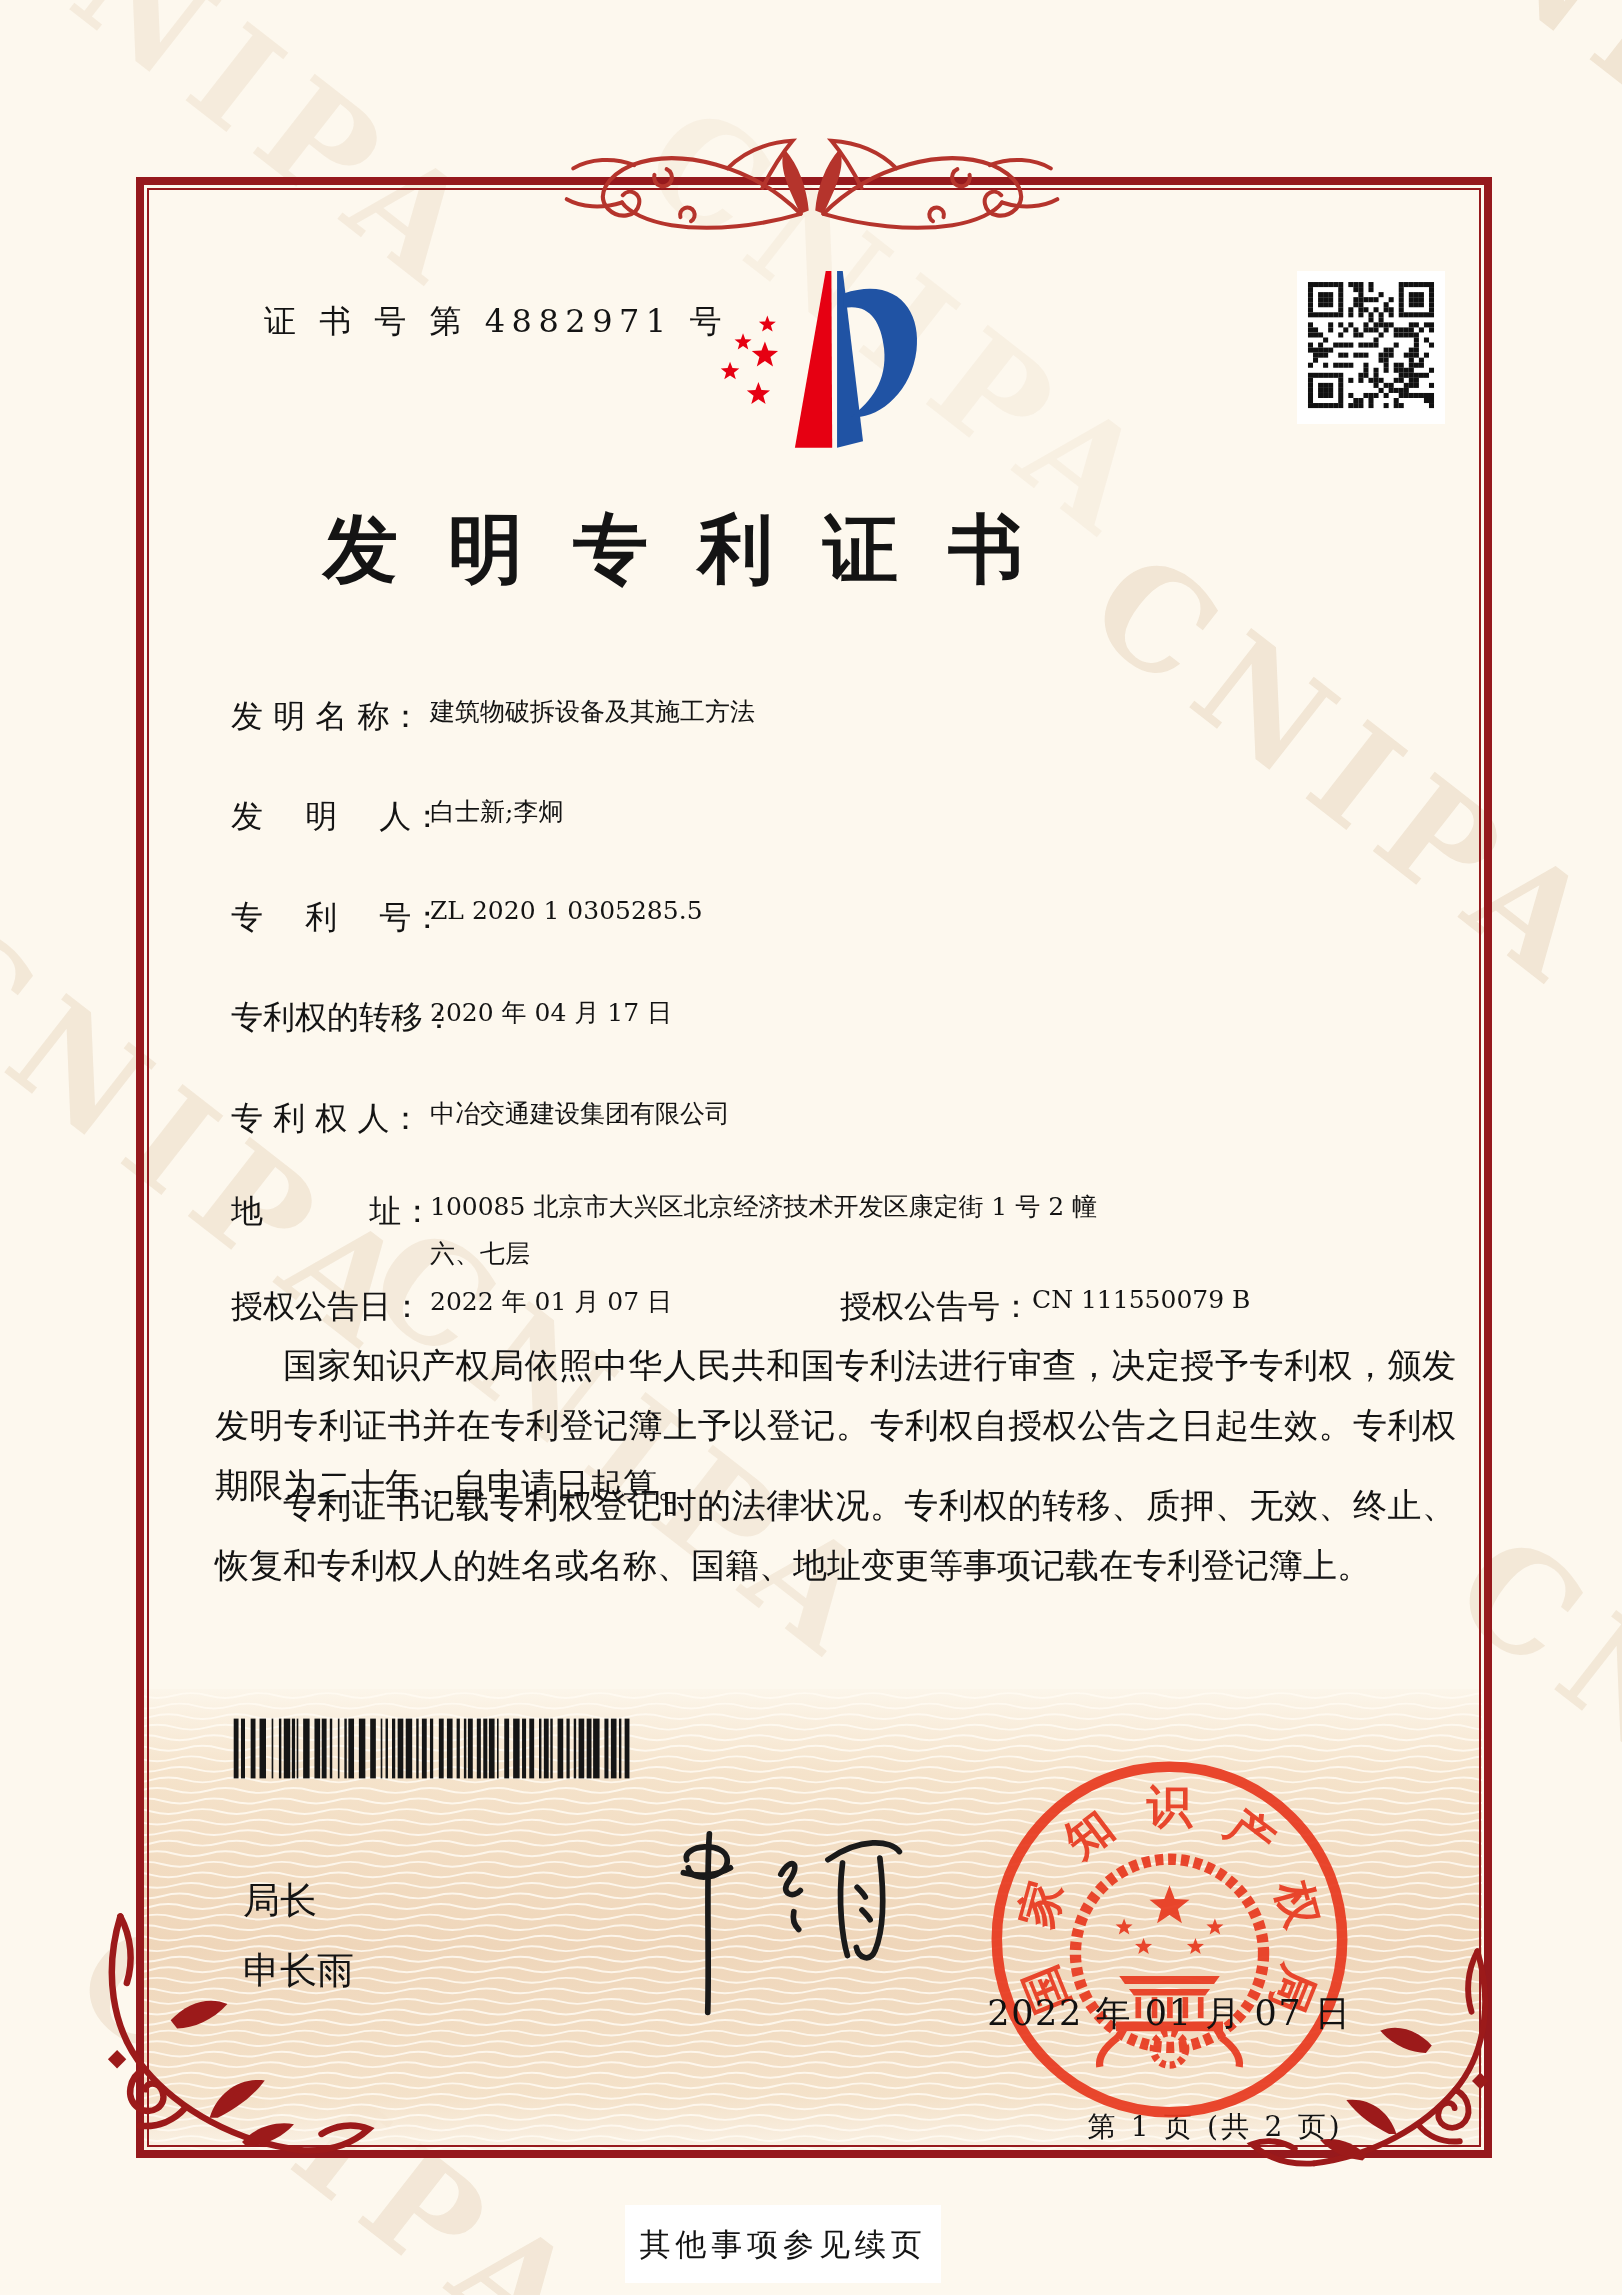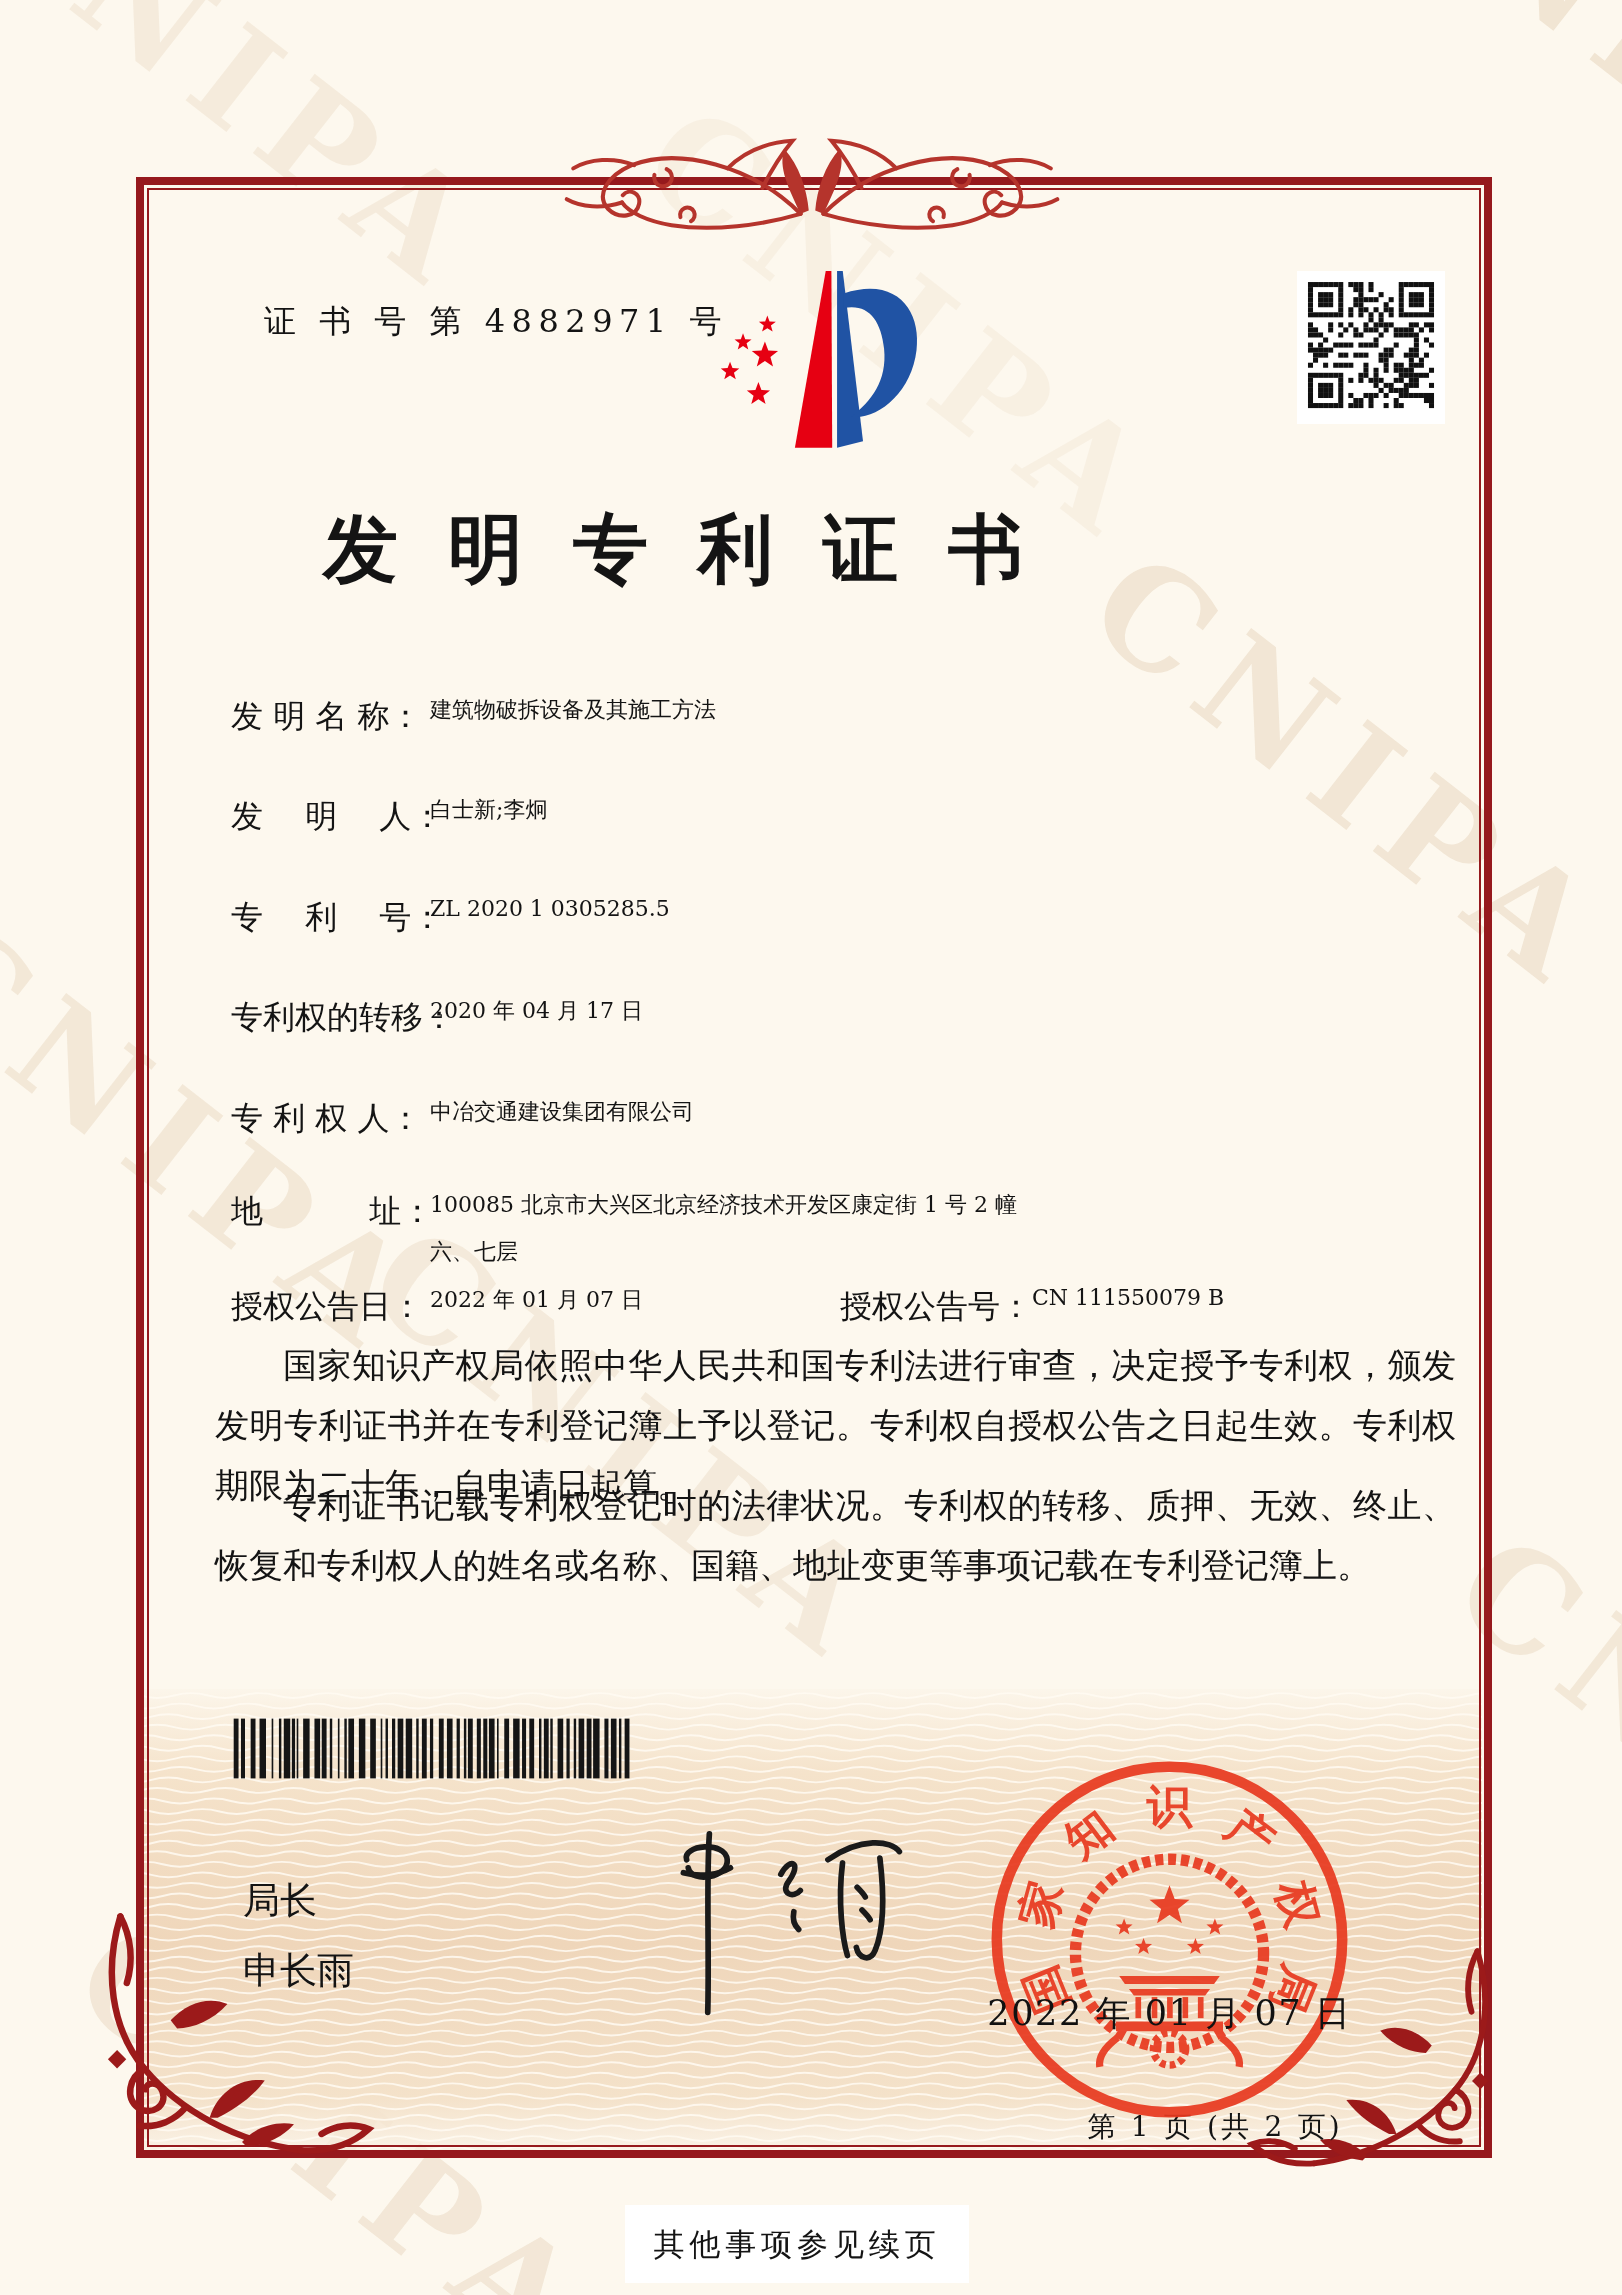--- a/index.html
+++ b/index.html
@@ -21,41 +21,41 @@
   #frame-inner{position:absolute;left:3.2px;top:3.2px;right:3.2px;bottom:3.2px;
       border:2.4px solid #96191d;}
   
   #cert-no{left:264px;top:284px;font-size:32px;letter-spacing:6.5px;z-index:6;margin-top:16px;}
   #logo{left:696px;top:261px;z-index:6;}
   #qr-box{left:1297px;top:271px;width:148px;height:153px;background:#ffffff;z-index:6;}
   #title{left:0;top:500px;width:1346px;text-align:center;font-size:75px;
       font-weight:bold;letter-spacing:50px;text-indent:50px;z-index:6;}
   
   .f-label{position:absolute;left:231px;font-size:32px;z-index:6;white-space:nowrap;}
-  .f-value{position:absolute;left:430px;font-size:22px;z-index:6;white-space:nowrap;}
+  .f-value{position:absolute;left:430px;font-size:25px;z-index:6;white-space:nowrap;}
   
   .para{position:absolute;left:215px;width:1241px;font-size:34px;line-height:60px;
       text-align:justify;text-indent:68px;z-index:6;}
   
   #barcode{left:231px;top:1717px;z-index:6;}
   
   .sig-label{position:absolute;left:243px;font-size:37px;z-index:6;text-align:right;}
   #signature{left:659px;top:1824px;z-index:7;}
   
   #seal{left:983px;top:1753px;z-index:7;}
   #seal-date{left:983px;top:1990px;width:373px;text-align:center;font-size:35px;
       color:#111;z-index:8;letter-spacing:1.6px;}
   
   #top-ornament{left:557px;top:118px;z-index:5;}
   #corner-bl{left:96px;top:1905px;z-index:5;}
   #corner-br{left:1175px;top:1941px;z-index:5;}
   
   #page-info{left:207px;top:2108px;width:1136px;text-align:right;font-size:28px;
       letter-spacing:3.2px;z-index:6;}
-  #note-box{left:625px;top:2205px;width:344px;height:78px;background:#ffffff;
+  #note-box{left:625px;top:2205px;width:316px;height:78px;background:#ffffff;
       z-index:6;text-align:center;}
   #note-box span{font-size:31px;line-height:78px;letter-spacing:4.9px;}
 </style>
 </head>
 <body>
 
 <div id="watermarks">
     <div class="wm" style="left: -73px; top: -8px; font-size: 138px; opacity: 0.55;">CNIPA</div>
     <div class="wm" style="left: 1331px; top: -49px; font-size: 138px; opacity: 0.85;">CNIPA</div>
     <div class="wm" style="left: 1047px; top: 690px; font-size: 138px; opacity: 0.8;">CNIPA</div>

